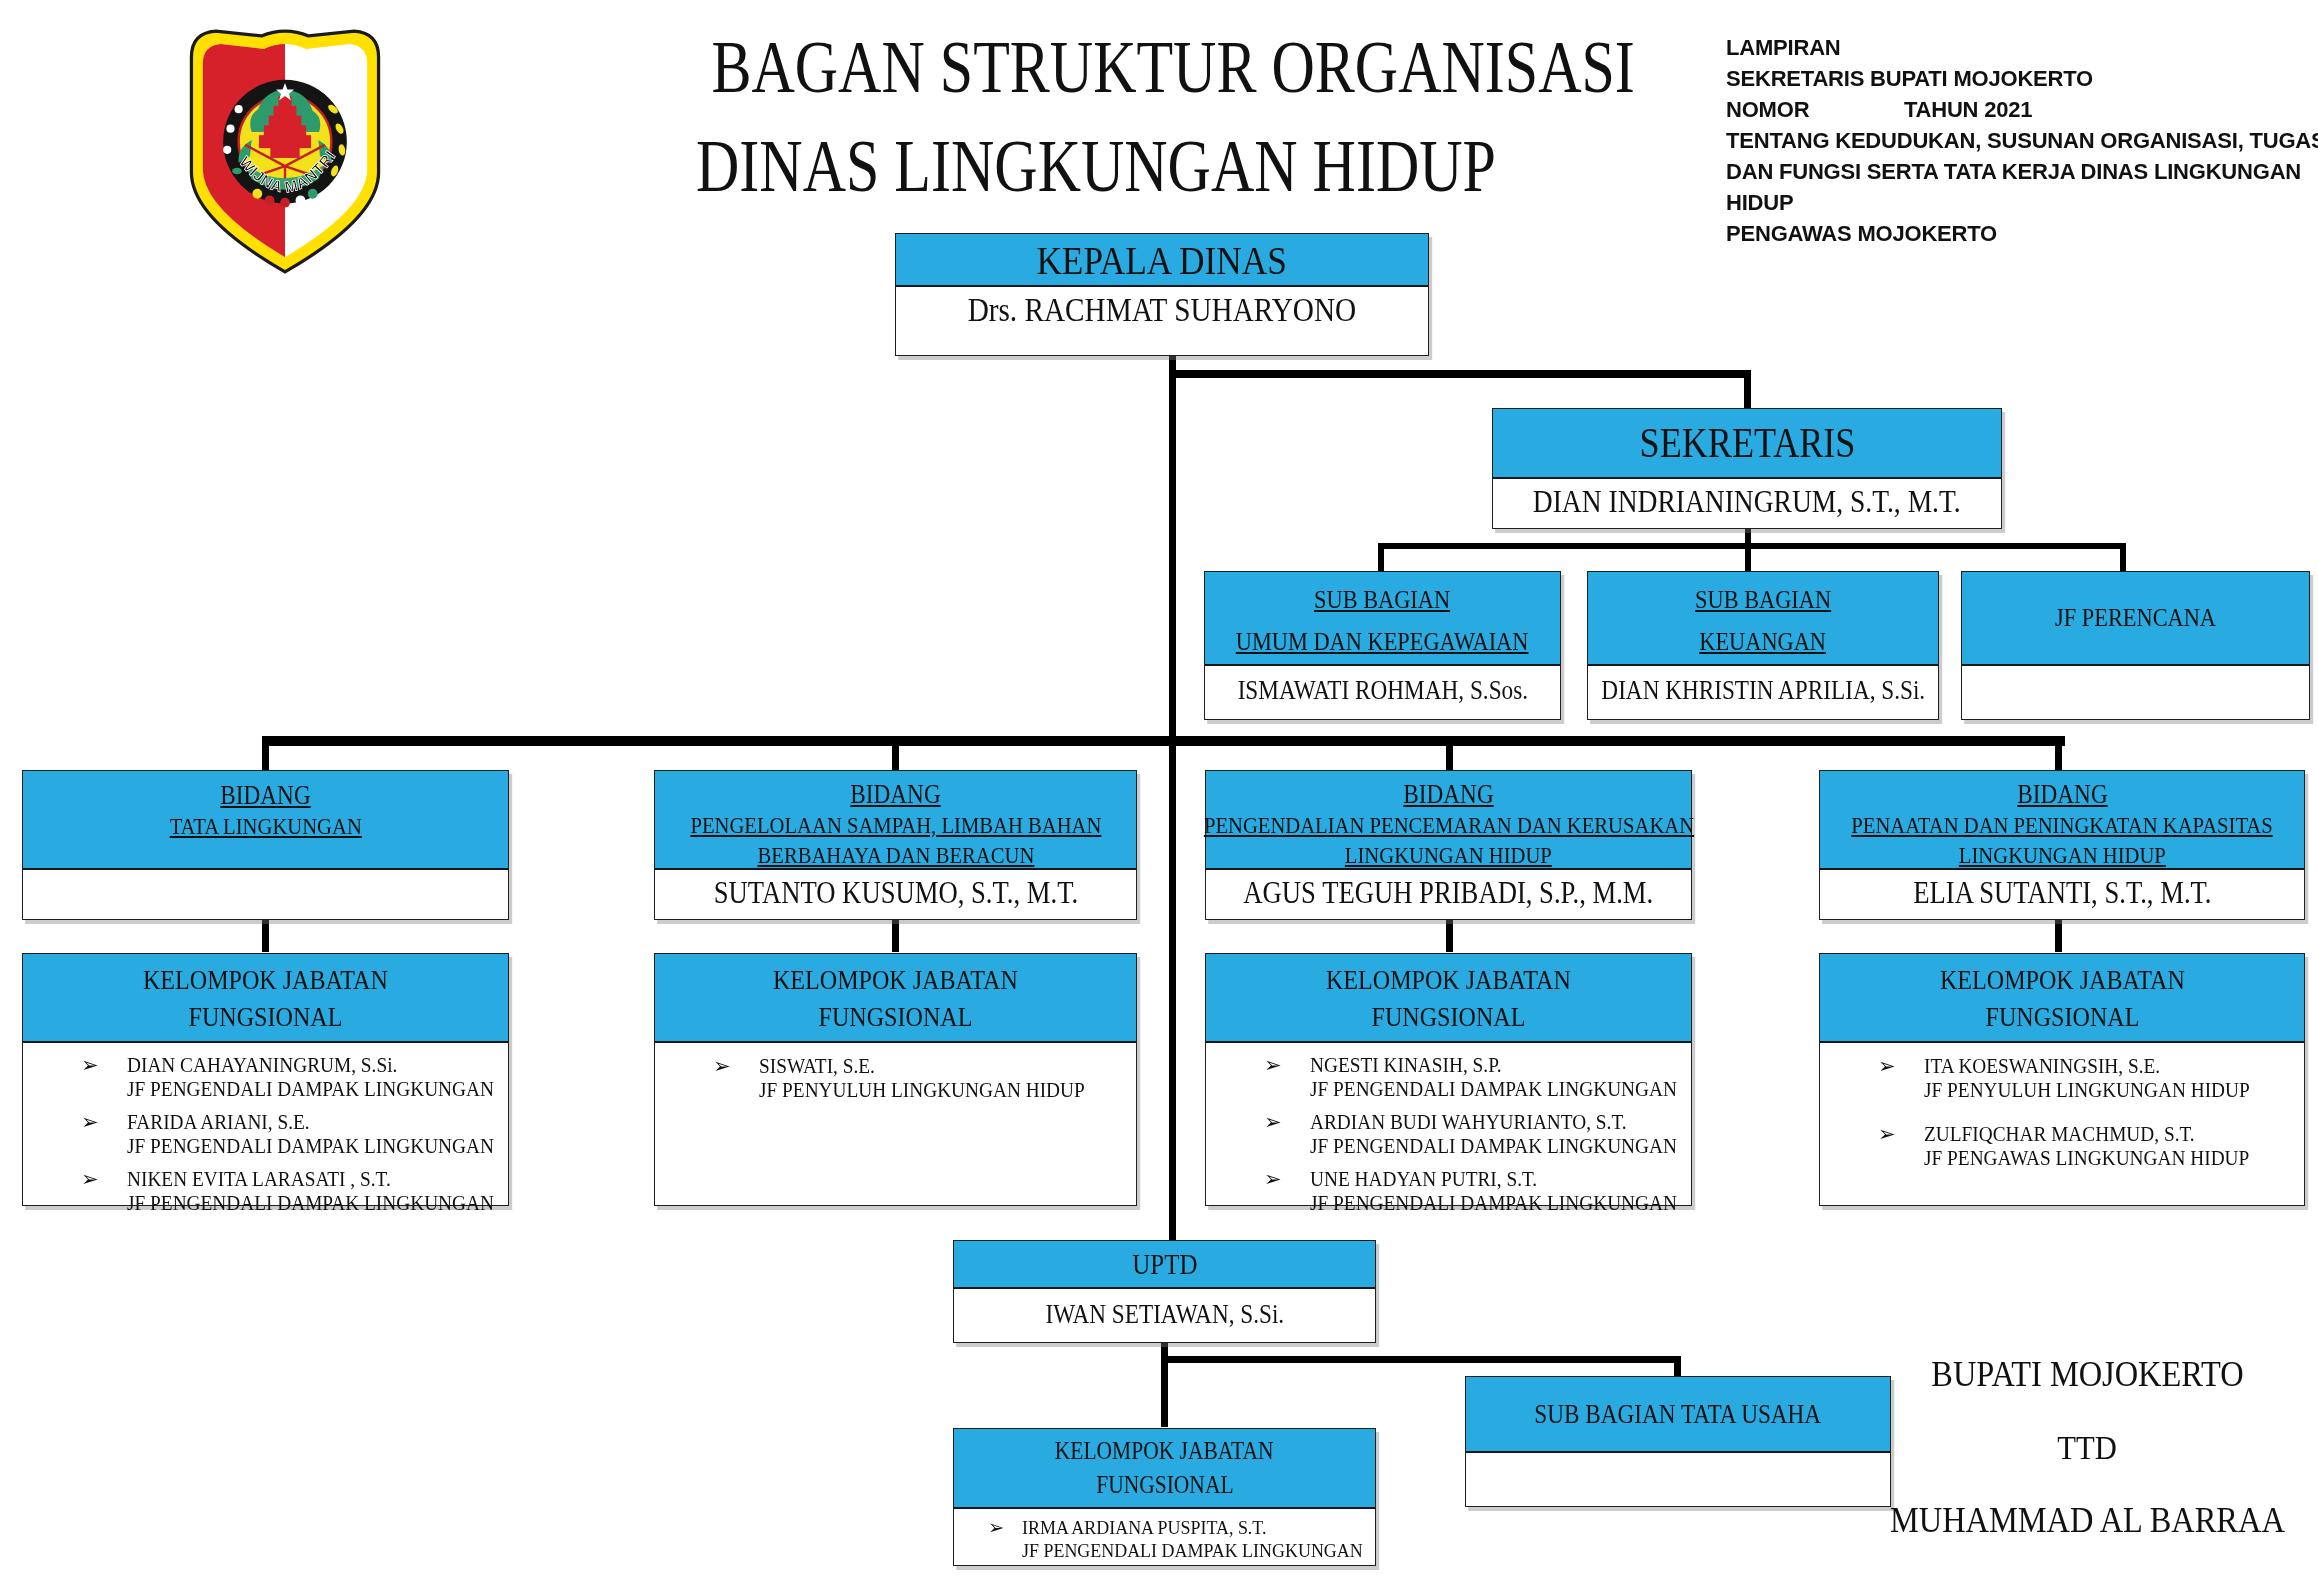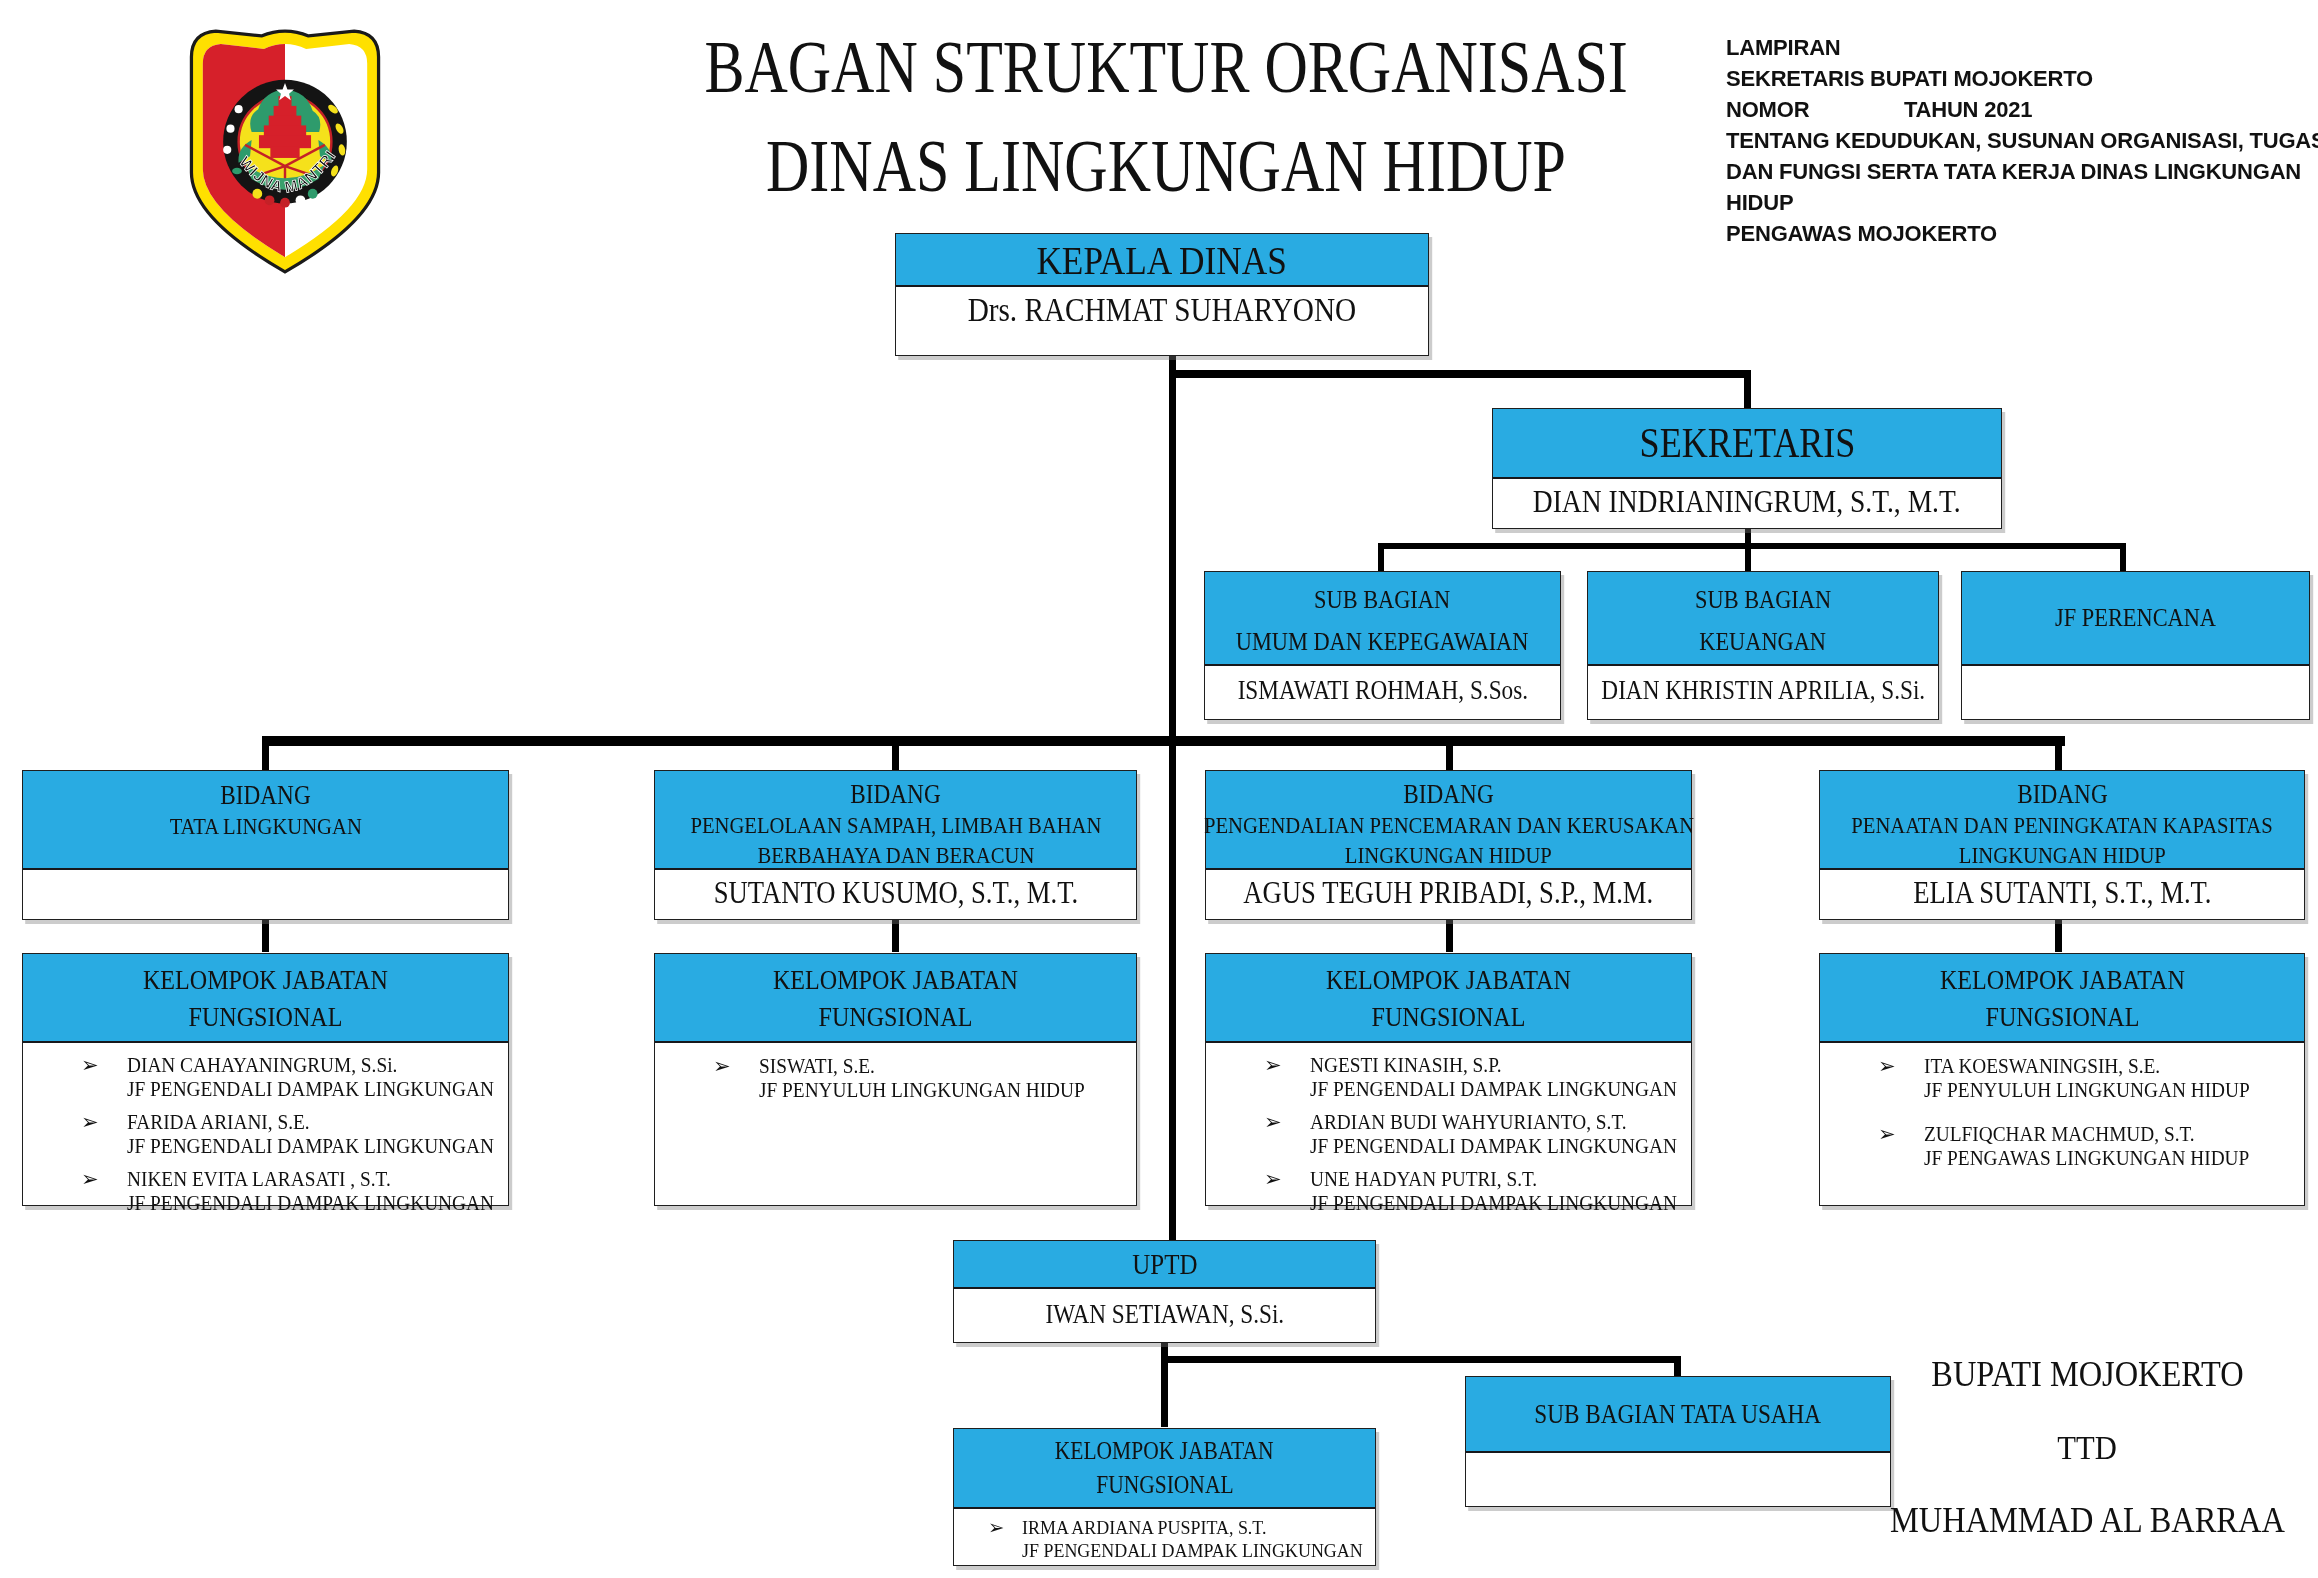--- a/index.html
+++ b/index.html
@@ -4,30 +4,30 @@
 <style>
   html,body{margin:0;padding:0;background:#ffffff;}
   #canvas{position:relative;width:2319px;height:1579px;background:#ffffff;overflow:hidden;
           font-family:"Liberation Serif","DejaVu Serif",serif;color:#111;}
   .line{position:absolute;background:#000;}
   .box{position:absolute;background:#fff;border:1.6px solid #1f1f1f;box-sizing:border-box;
        box-shadow:3.2px 4px 0 rgba(120,120,120,.38);}
   .hdr{background:#29ABE2;border-bottom:2.4px solid #17181c;box-sizing:border-box;width:100%;
        display:flex;flex-direction:column;align-items:center;}
   .hdr.vcenter{justify-content:center;}
-  .hdr.vtop{justify-content:flex-start;}
+  .hdr.vtop{justify-content:flex-start;text-decoration:underline;}
   .nm{width:100%;display:flex;align-items:center;justify-content:center;box-sizing:border-box;}
   .cnd{display:inline-block;transform:scaleX(.86);transform-origin:50% 50%;white-space:nowrap;}
   .hline{display:block;text-align:center;}
   .members{box-sizing:border-box;width:100%;}
   .member{display:flex;align-items:flex-start;}
   .blt{flex:0 0 auto;}
   .mlines{transform:scaleX(.92);transform-origin:left center;white-space:nowrap;}
   .mname,.mrole{display:block;}
-  .main-title{position:absolute;left:573px;width:1186px;text-align:center;line-height:1;}
+  .main-title{position:absolute;left:596px;width:1186px;line-height:1;}
   .lamp-line{white-space:pre-wrap;font-family:"Liberation Sans","DejaVu Sans",sans-serif;
              font-weight:bold;letter-spacing:-0.2px;}
   .sig{position:absolute;left:1860px;width:455px;text-align:center;white-space:nowrap;}
 </style>
 </head>
 <body>
 
 <div id="canvas">
 
   <svg style="position:absolute;left:180px;top:18px" width="210" height="262" viewBox="0 0 258 322">

